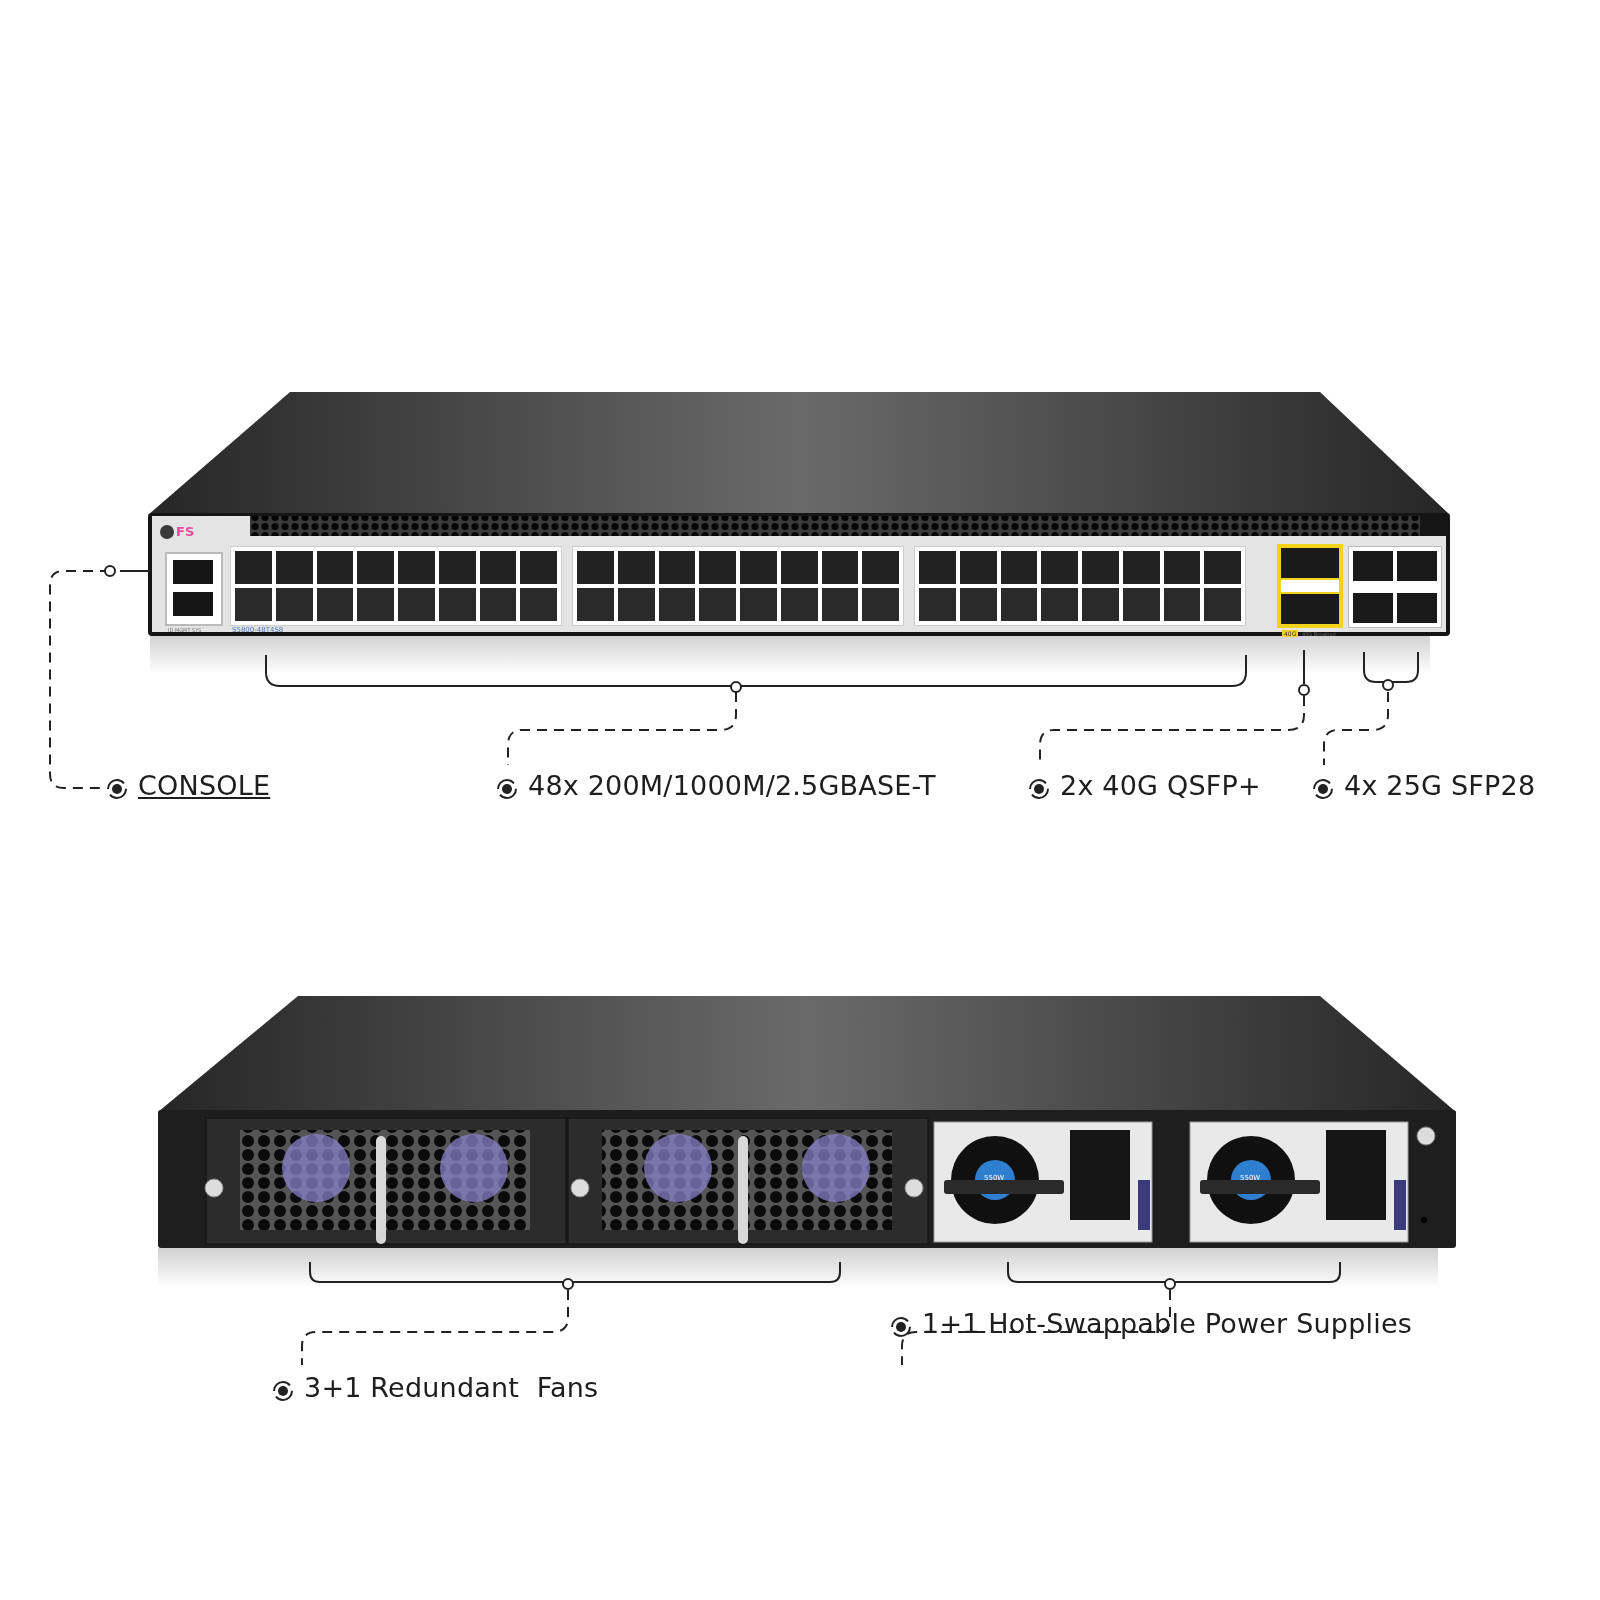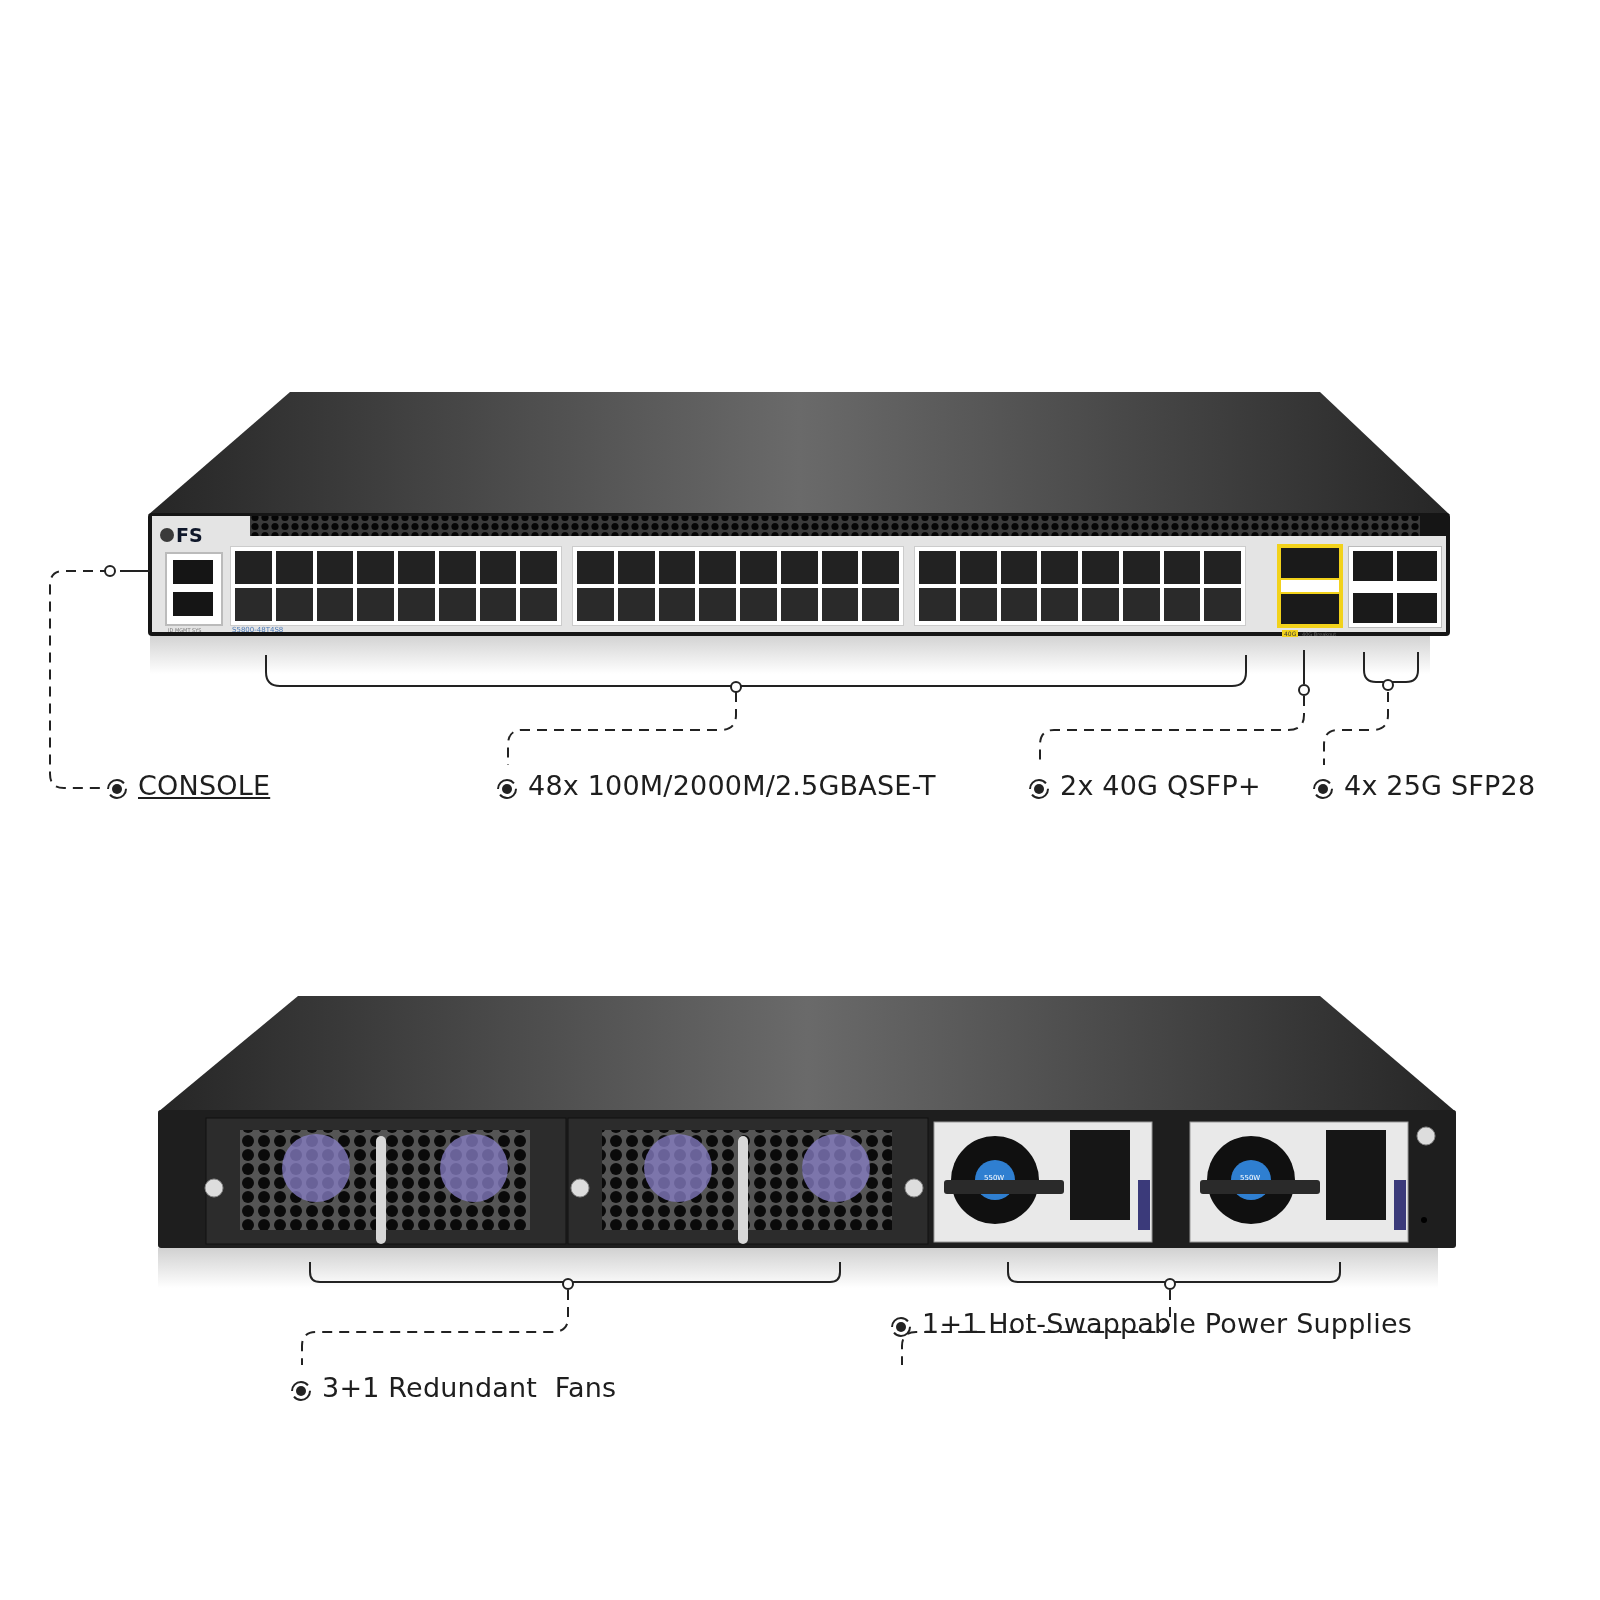--- a/index.html
+++ b/index.html
@@ -38,21 +38,21 @@
     <rect x="148" y="513" width="1302" height="123" rx="4" fill="#151515"></rect>
 
     <rect x="250" y="516" width="1170" height="22" fill="url(#hex)"></rect>
 
     <rect x="152" y="536" width="1294" height="96" fill="#e4e4e4"></rect>
     <rect x="152" y="516" width="98" height="22" fill="#e4e4e4"></rect>
   </svg>
 
   <div class="abs" style="left:160px;top:524px;display:flex;align-items:center;gap:2px;">
     <span style="width:14px;height:14px;border-radius:50%;background:#3a3a3a;display:inline-block;"></span>
-    <span style="font-size:19px;font-weight:bold;color:#0f172a;">FS</span>
+    <span style="font-size:13px;font-weight:bold;color:#ec4899;">FS</span>
   </div>
 
   <div class="abs" style="left:165px;top:552px;width:54px;height:70px;background:#fff;border:2px solid #bbb;">
     <div style="position:absolute;left:6px;top:6px;width:40px;height:24px;background:#151515;"></div>
     <div style="position:absolute;left:6px;top:38px;width:40px;height:24px;background:#151515;"></div>
   </div>
   <div class="abs" style="left:168px;top:627px;font-size:5px;color:#777;">ID  MGMT  SYS</div>
   <div class="abs" style="left:232px;top:626px;font-size:7px;color:#4a78b5;">S5800-48T4S8</div>
 
   <div class="abs" style="left:230px;top:546px;width:332px;height:80px;background:#fff;border:1px solid #ccc;display:grid;grid-template-columns:repeat(8,1fr);grid-template-rows:1fr 1fr;gap:4px;padding:4px;box-sizing:border-box;">
@@ -154,21 +154,21 @@
         <circle cx="11" cy="11" r="9" fill="none" stroke="#222" stroke-width="2" stroke-dasharray="22 6"></circle>
         <circle cx="11" cy="11" r="5" fill="#222"></circle>
       </svg></span>
   <span>CONSOLE</span>
 </div>
 <div class="callout" style="left:496px;top:770px;">
   <span class="bullet"><svg width="22" height="22" viewBox="0 0 22 22">
         <circle cx="11" cy="11" r="9" fill="none" stroke="#222" stroke-width="2" stroke-dasharray="22 6"></circle>
         <circle cx="11" cy="11" r="5" fill="#222"></circle>
       </svg></span>
-  <span>48x 100M/2000M/2.5GBASE-T</span>
+  <span>48x 200M/1000M/2.5GBASE-T</span>
 </div>
 <div class="callout" style="left:1028px;top:770px;">
   <span class="bullet"><svg width="22" height="22" viewBox="0 0 22 22">
         <circle cx="11" cy="11" r="9" fill="none" stroke="#222" stroke-width="2" stroke-dasharray="22 6"></circle>
         <circle cx="11" cy="11" r="5" fill="#222"></circle>
       </svg></span>
   <span>2x 40G QSFP+</span>
 </div>
 <div class="callout" style="left:1312px;top:770px;">
   <span class="bullet"><svg width="22" height="22" viewBox="0 0 22 22">
@@ -247,21 +247,21 @@
 
   <div class="abs" style="left:984px;top:1174px;font-size:7px;color:#fff;">550W</div>
   <div class="abs" style="left:1240px;top:1174px;font-size:7px;color:#fff;">550W</div>
 
   <div class="abs" style="left:206px;top:1118px;width:360px;height:126px;"></div>
   <div class="abs" style="left:568px;top:1118px;width:360px;height:126px;"></div>
   <div class="abs" style="left:934px;top:1122px;width:218px;height:120px;"></div>
   <div class="abs" style="left:1190px;top:1122px;width:218px;height:120px;"></div>
 </div>
 
-<div class="callout" style="left:290px;top:1372px;">
+<div class="callout" style="left:272px;top:1372px;">
   <span class="bullet"><svg width="22" height="22" viewBox="0 0 22 22">
         <circle cx="11" cy="11" r="9" fill="none" stroke="#222" stroke-width="2" stroke-dasharray="22 6"></circle>
         <circle cx="11" cy="11" r="5" fill="#222"></circle>
       </svg></span>
   <span style="white-space:pre;">3+1 Redundant  Fans</span>
 </div>
 <div class="callout" style="left:890px;top:1308px;">
   <span class="bullet"><svg width="22" height="22" viewBox="0 0 22 22">
         <circle cx="11" cy="11" r="9" fill="none" stroke="#222" stroke-width="2" stroke-dasharray="22 6"></circle>
         <circle cx="11" cy="11" r="5" fill="#222"></circle>

